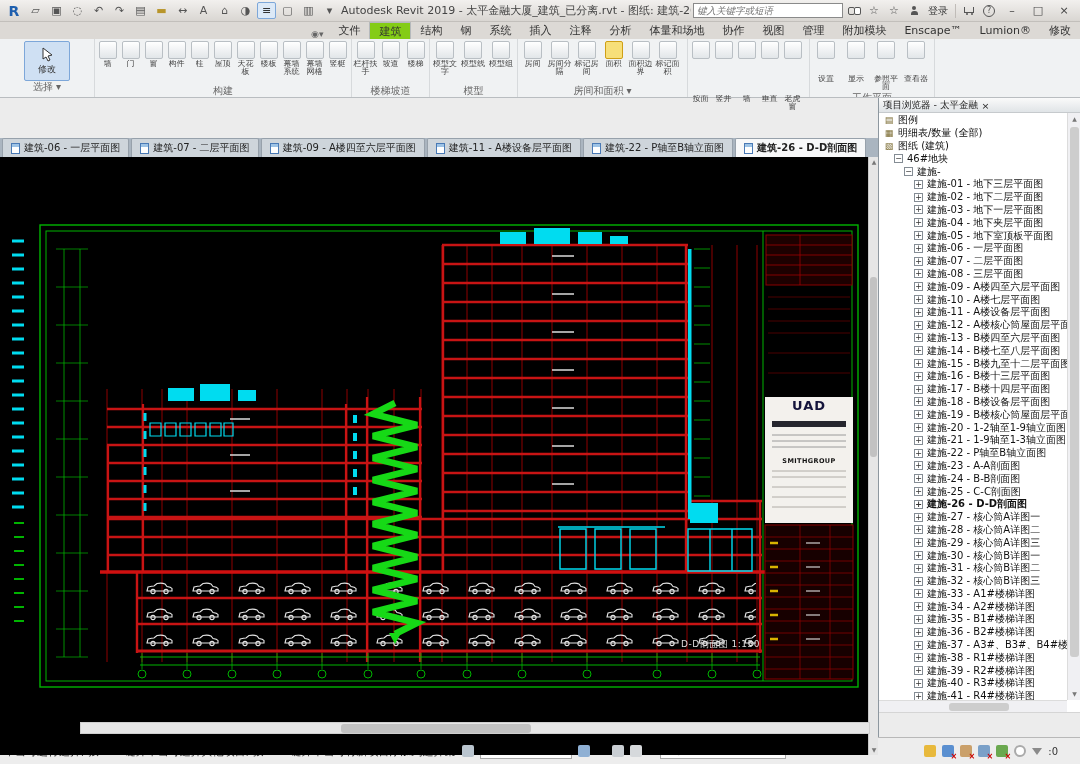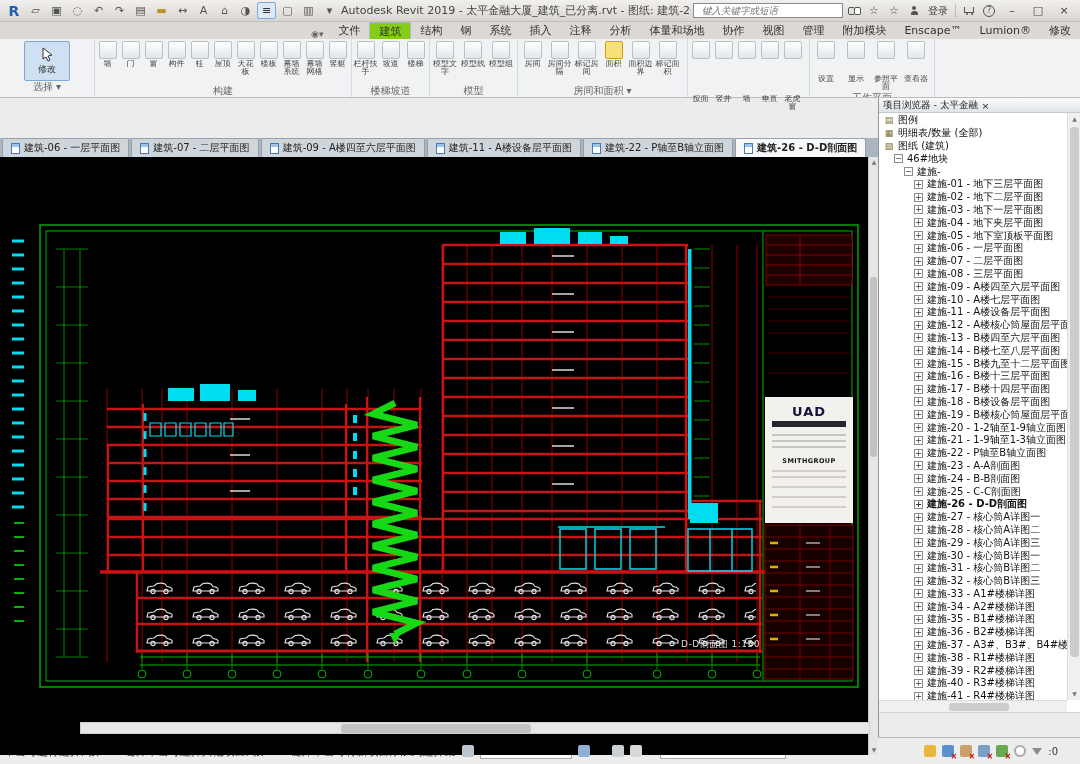--- a/index.html
+++ b/index.html
@@ -13,21 +13,21 @@
     display:flex; align-items:center; padding:0 4px; gap:2px; border-bottom:1px solid #c2bfbb; }
   .rlogo { font-weight:bold; font-size:14px; color:#1e5fae; width:20px; text-align:center; }
   .qa { width:19px; height:17px; display:flex; align-items:center; justify-content:center;
         font-size:11px; color:#555; border-radius:2px; }
   .qa.yellow { color:#b8952a; }
   .qa.activebox { border:1px solid #7da7d9; background:#dce9f7; color:#333; }
   .qa-sep { width:1px; height:14px; background:#c0bcb8; margin:0 2px; }
   .tb-title { flex:1; text-align:center; color:#444; font-size:11px;
     white-space:nowrap; overflow:hidden; }
   .searchbox { width:150px; height:15px; font-size:9.5px; font-style:italic;
-    border:1px solid #8a8a8a; padding:0 8px; color:#666; background:#fff; }
+    border:1px solid #8a8a8a; padding:0 3px; color:#666; background:#fff; }
   .tbicon { width:18px; height:16px; display:flex; align-items:center; justify-content:center;
     color:#555; font-size:11px; position:relative; }
   .binoc { width:12px; height:7px; position:relative; }
   .binoc::before { content:""; position:absolute; left:0; top:0; width:5px; height:6px;
     border:1px solid #555; border-radius:2px; box-shadow:6px 0 0 -1px #fff, 6px 0 0 0 #555; }
   .person { width:7px; height:9px; position:relative; }
   .person::before { content:""; position:absolute; left:1.5px; top:0; width:4px; height:4px;
     border-radius:50%; background:#555; }
   .person::after { content:""; position:absolute; left:0; top:4.5px; width:7px; height:4px;
     border-radius:3px 3px 0 0; background:#555; }
@@ -86,21 +86,21 @@
   .canvas-wrap { position:relative; width:878px; height:598px; background:#000; }
   .canvas-wrap svg { position:absolute; left:0; top:0; }
   .vscroll { position:absolute; right:0; top:0; width:10px; height:598px; background:#e6e6e6;
     border-left:1px solid #c9c9c9; }
   .vscroll .thumb { position:absolute; left:1px; width:7px; top:120px; height:180px;
     background:#c2c2c2; border-radius:3px; }
   .vscroll .arr { position:absolute; left:0; width:10px; height:10px; font-size:6px;
     color:#777; text-align:center; line-height:10px; }
   .viewlabel { position:absolute; left:660px; top:481px; width:100px; text-align:right;
     color:#ddd; font-size:9px; letter-spacing:.5px; }
-  .tb-logo { position:absolute; left:766px; top:247px; width:86px; text-align:center;
+  .tb-logo { position:absolute; left:766px; top:241px; width:86px; text-align:center;
     font-size:13px; font-weight:bold; color:#14143c; letter-spacing:1px; }
   .tb-firm { position:absolute; left:766px; top:300px; width:86px; text-align:center;
     font-size:6.5px; font-weight:bold; color:#111; letter-spacing:.4px; }
   .viewbar { height:21px; background:#f0f0f0; border-top:1px solid #c0c0c0;
     display:flex; align-items:center; padding:0 4px; gap:4px; }
   .vb-icon { width:14px; height:14px; display:flex; align-items:center; justify-content:center;
     color:#888; font-size:10px; }
   .htrack { flex:1; height:12px; background:#e6e6e6; border:1px solid #cfcfcf;
     position:relative; margin:0 4px; }
   .htrack .thumb { position:absolute; top:1px; height:9px; left:260px; width:190px;

